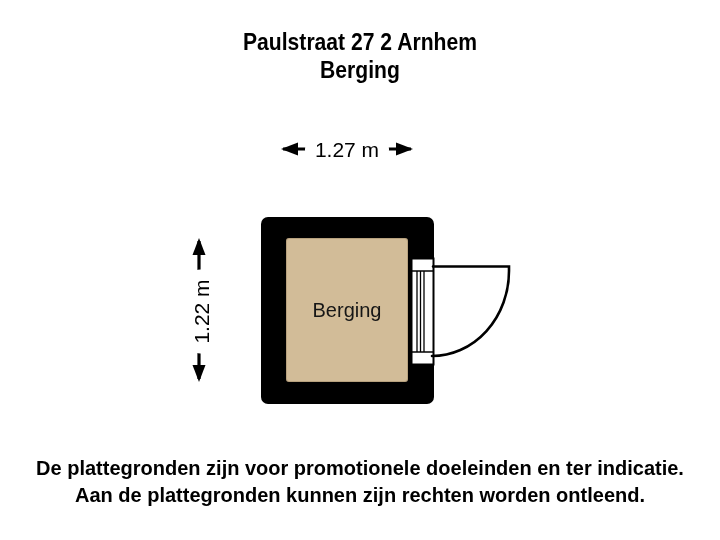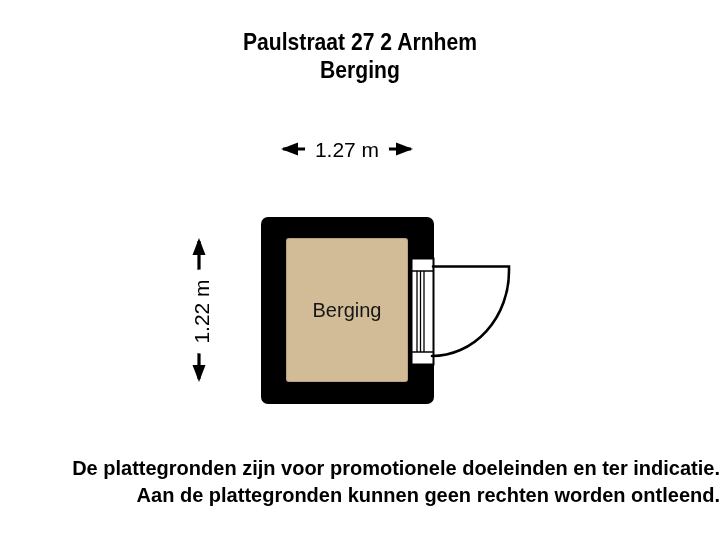--- a/index.html
+++ b/index.html
@@ -99,21 +99,21 @@
     left: 159px; top: 298px;
     transform: rotate(-90deg);
     transform-origin: 50% 50%;
   }
   
   .footer {
     position: absolute;
     left: 0;
     top: 455px;
     width: 720px;
-    text-align: right;
+    text-align: center;
     font-weight: bold;
     font-size: 20px;
     line-height: 27px;
   }
   .footer .line { white-space: nowrap; }
 </style>
 </head>
 <body>
 
 <div class="page">
@@ -147,16 +147,16 @@
       <line class="stroke" x1="424" y1="271" x2="424" y2="352" stroke-width="1.3"></line>
     </g>
     <path d="M433,266.5 H509 V271 A77,85 0 0 1 432,356" fill="none" class="stroke" stroke-width="2.6" stroke-linecap="round"></path>
   </svg>
 
   <div class="pill width-pill">1.27 m</div>
   <div class="pill height-pill">1.22 m</div>
 
   <div class="footer">
     <div class="line">De plattegronden zijn voor promotionele doeleinden en ter indicatie.</div>
-    <div class="line">Aan de plattegronden kunnen geen rechten worden ontleend.</div>
+    <div class="line">Aan de plattegronden kunnen zijn rechten worden ontleend.</div>
   </div>
 
 </div>
 
 </body></html>

